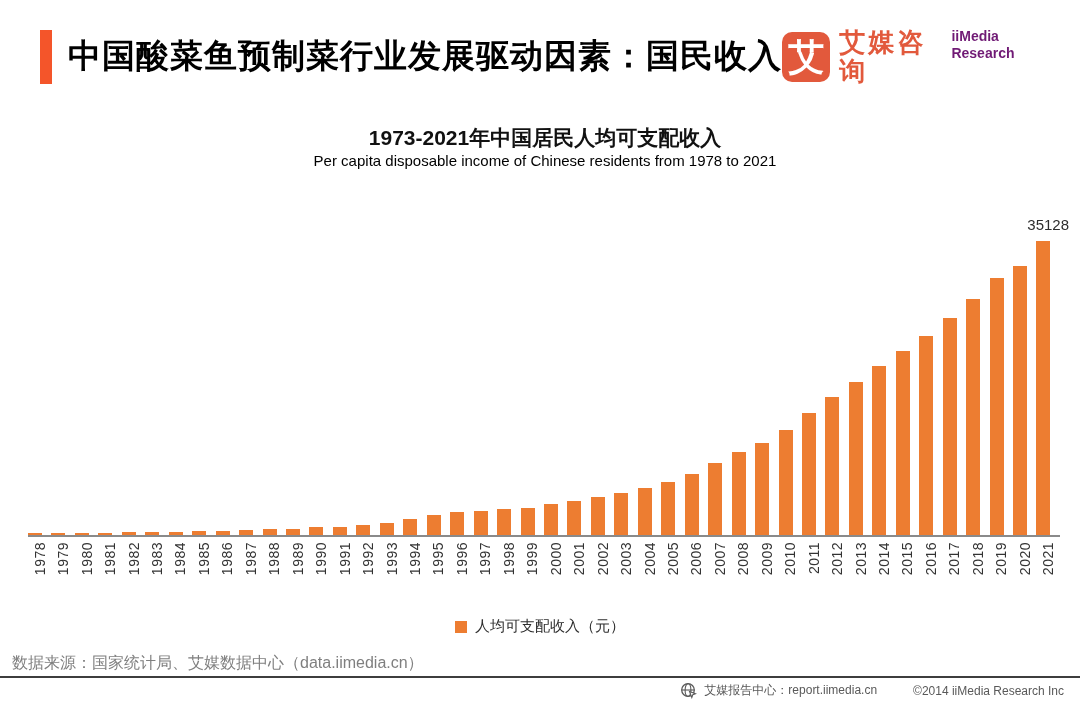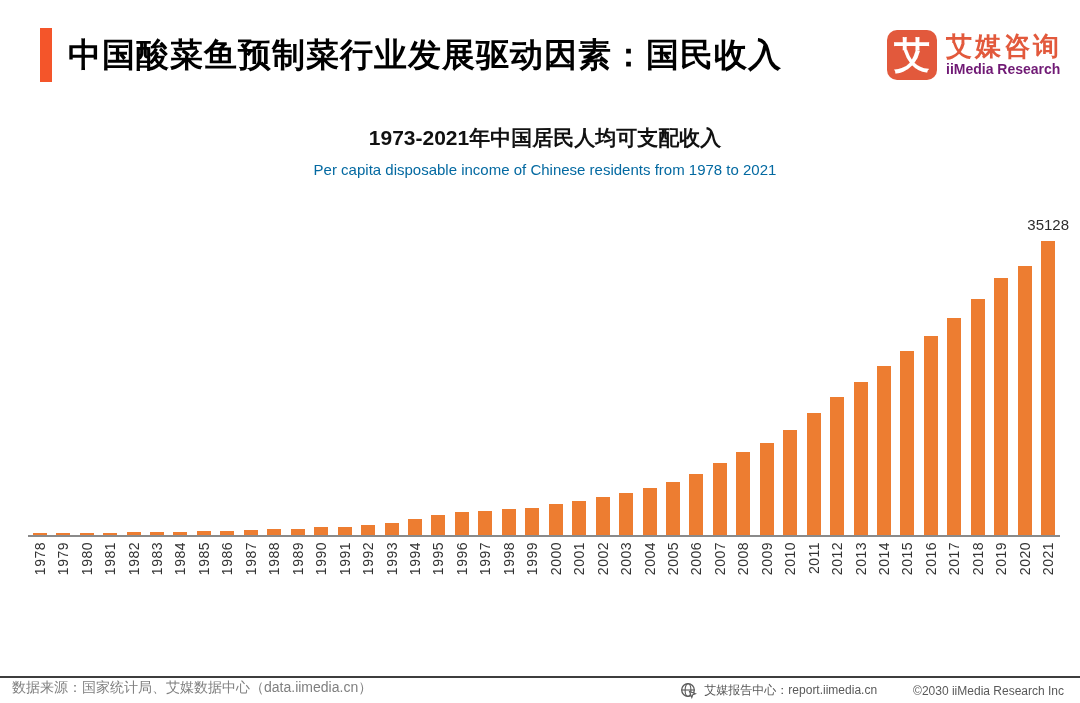--- a/index.html
+++ b/index.html
@@ -7,46 +7,46 @@
   body { font-family:"Liberation Sans","DejaVu Sans",sans-serif; }
   .page { position:relative; width:1080px; height:703px; background:#fff; overflow:hidden; }
 
   
   .header { position:absolute; top:28px; left:40px; right:18px; display:flex; align-items:center; }
   .accent-bar { width:12px; height:54px; background:#F4552A; flex:0 0 auto; }
   .page-title { margin-left:16px; font-size:33px; font-weight:bold; color:#000; letter-spacing:1px; white-space:nowrap; }
   .logo { margin-left:auto; display:flex; align-items:center; gap:9px; }
   .logo-mark { width:50px; height:50px; background:#E2593C; border-radius:10px; color:#fff;
                display:flex; align-items:center; justify-content:center; font-size:36px; font-weight:bold; line-height:1; }
-  .logo-text { display:flex; flex-direction:column; justify-content:center; }
+  .logo-text { display:flex; flex-direction:row; justify-content:center; }
   .logo-cn { color:#E2593C; font-size:26px; font-weight:bold; letter-spacing:3px; line-height:1.1; }
   .logo-en { color:#701a75; font-size:14px; font-weight:bold; line-height:1.2; }
 
   
   .chart-titles { position:absolute; top:124px; left:30px; width:1030px; text-align:center; }
   .chart-title { font-size:21px; font-weight:bold; color:#111; }
-  .chart-subtitle { margin-top:9px; font-size:15px; color:#0369a1; }
+  .chart-subtitle { font-size:15px; color:#000000; }
 
   
   .plot { position:absolute; top:227px; left:28px; width:1032px; }
   .bars { display:flex; align-items:flex-end; height:310px; border-bottom:2px solid #8A8A8A; }
-  .bar-slot { position:relative; flex:1 1 0; height:100%; display:flex; align-items:flex-end; justify-content:center; }
+  .bar-slot { position:relative; flex:1 1 0; height:100%; display:flex; align-items:flex-end; }
   .bar { width:14px; background:#ED7D31; }
   .bar-value { position:absolute; left:50%; transform:translateX(-50%); font-size:15px; color:#2e2e2e; white-space:nowrap; }
   .xlabels { display:flex; margin-top:5px; height:46px; }
   .xlabel { flex:1 1 0; display:flex; justify-content:center; align-items:flex-start; }
   .xlabel span { writing-mode:vertical-rl; transform:rotate(180deg); font-size:14px; color:#333; letter-spacing:0.5px; line-height:1; }
 
   
   .legend { position:absolute; top:617px; left:0; width:100%; display:flex; justify-content:center; align-items:center; gap:8px; }
   .legend-swatch { width:12px; height:12px; background:#ED7D31; }
   .legend-label { font-size:15px; color:#2e2e2e; }
 
   
-  .source { position:absolute; top:679px; left:12px; font-size:14px; color:#7F7F7F; }
+  .source { position:absolute; top:653px; left:12px; font-size:16px; color:#7F7F7F; }
   .divider { position:absolute; top:676px; left:0; width:100%; height:2px; background:#3D3D3D; }
   .bottom-bar { position:absolute; top:682px; left:0; right:16px; display:flex; justify-content:flex-end; align-items:center; gap:7px;
                 font-size:12px; color:#595959; }
   .report-icon { display:flex; align-items:center; }
   .copy-gap { width:22px; }
 </style>
 </head>
 <body>
 
 <div class="page">
@@ -333,30 +333,34 @@
         </div>
         <div class="xlabel">
           <span>2020</span>
         </div>
         <div class="xlabel">
           <span>2021</span>
         </div>
       </div>
   </div>
 
+  <div class="legend">
+    <div class="legend-swatch"></div>
+    <div class="legend-label">人均可支配收入（元）</div>
+  </div>
 
   <div class="source">数据来源：国家统计局、艾媒数据中心（data.iimedia.cn）</div>
   <div class="divider"></div>
   <div class="bottom-bar">
     <span class="report-icon">
       <svg width="17" height="17" viewBox="0 0 17 17" fill="none">
         <circle cx="8" cy="8" r="6.3" stroke="#595959" stroke-width="1.3"></circle>
         <ellipse cx="8" cy="8" rx="2.9" ry="6.3" stroke="#595959" stroke-width="1.1"></ellipse>
         <line x1="1.7" y1="8" x2="14.3" y2="8" stroke="#595959" stroke-width="1.1"></line>
         <path d="M9.5 9.5 L15.5 11.8 L12.8 12.8 L11.8 15.5 Z" fill="#ffffff" stroke="#595959" stroke-width="1.1"></path>
       </svg>
     </span>
     <span>艾媒报告中心：report.iimedia.cn</span>
     <span class="copy-gap"></span>
-    <span>©2030 iiMedia Research Inc</span>
+    <span>©2014 iiMedia Research Inc</span>
   </div>
 
 </div>
 
 </body></html>

